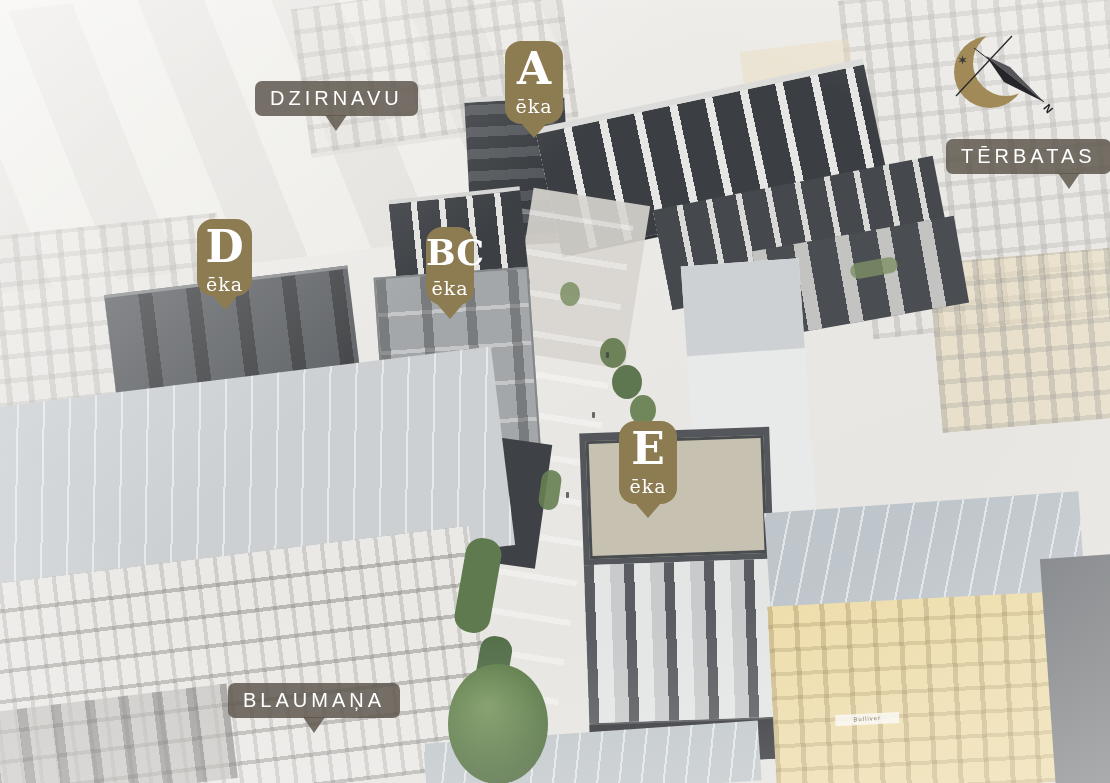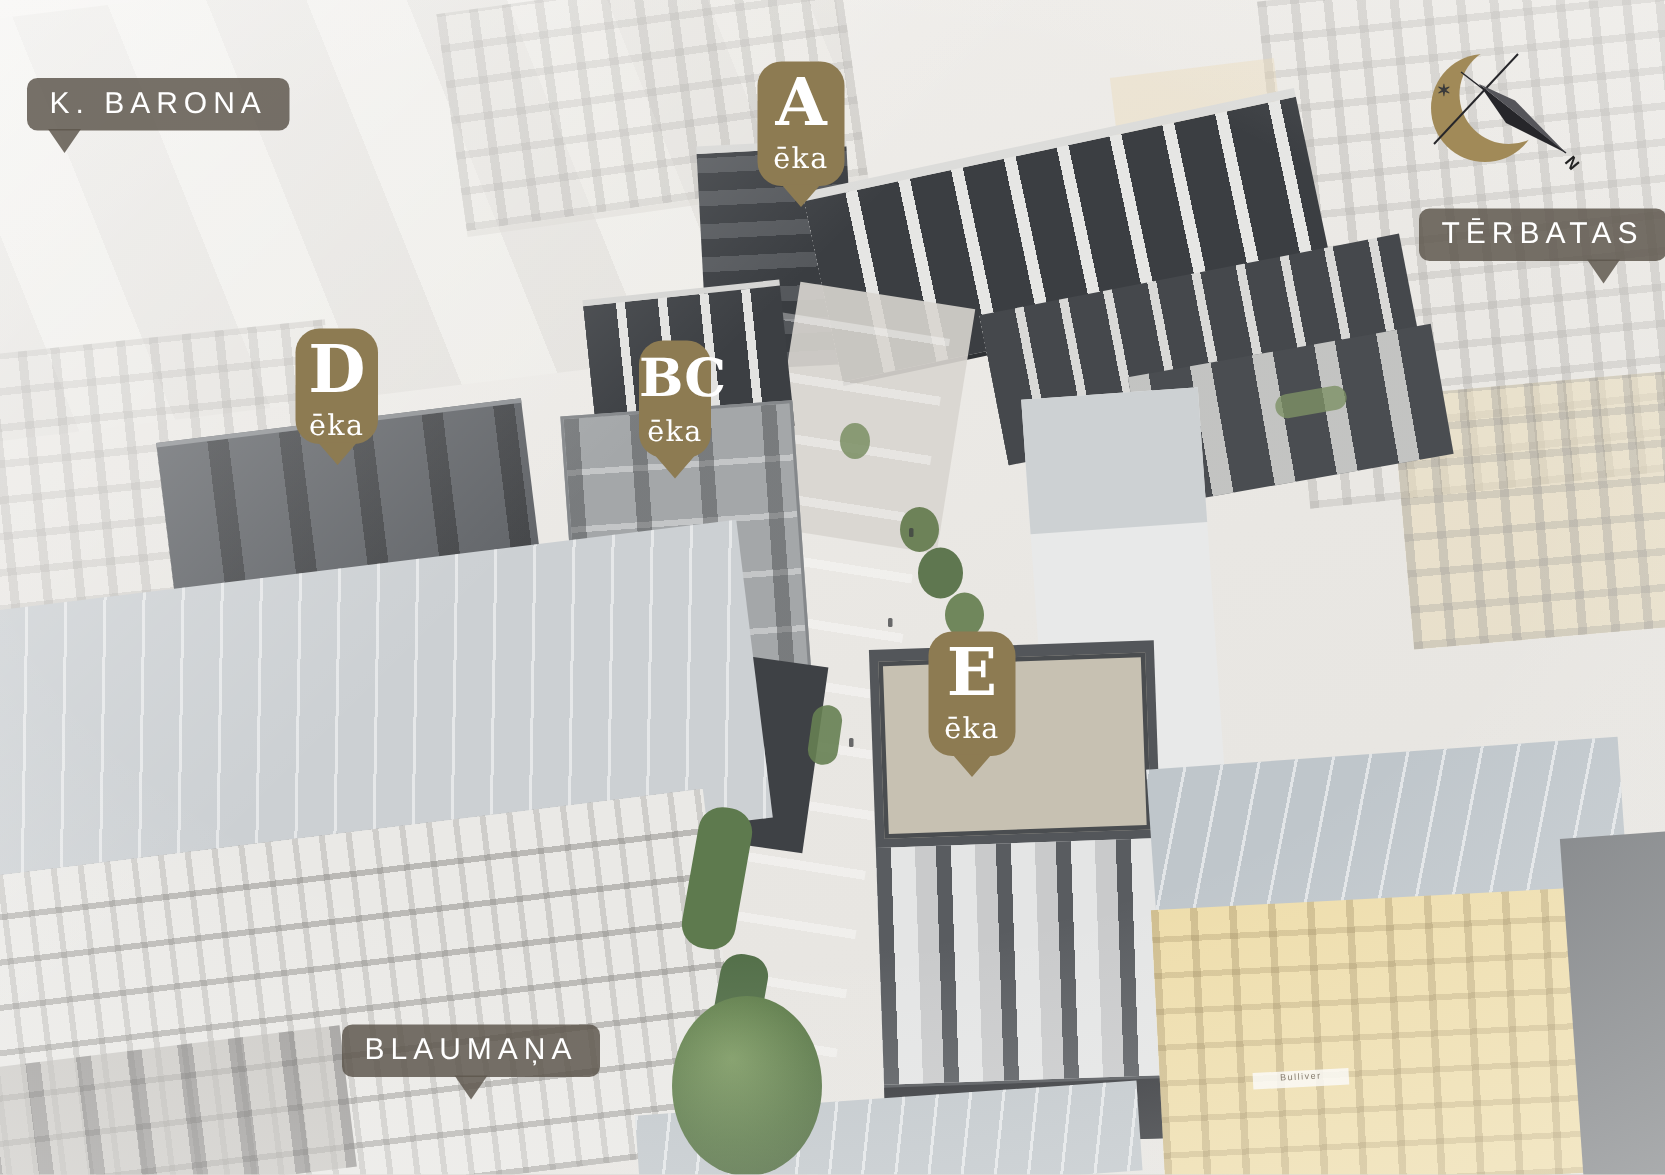--- a/index.html
+++ b/index.html
@@ -209,22 +209,22 @@
   <div class="blk t6"></div>
   <div class="blk t7"></div>
   <div class="blk t8"></div>
   <div class="blk t9"></div>
   <div class="blk ped p1"></div>
   <div class="blk ped p2"></div>
   <div class="blk ped p3"></div>
 
   <div class="blk vignette"></div>
 
-  <div class="street-label" id="label-k-barona">
-    <span>K. BARONA</span>
+  <div class="street-label" id="label-dzirnavu">
+    <span>DZIRNAVU</span>
     <span class="tail"></span>
   </div>
   <div class="street-label" id="label-blaumana">
     <span>BLAUMAŅA</span>
     <span class="tail"></span>
   </div>
   <div class="street-label" id="label-terbatas">
     <span>TĒRBATAS</span>
     <span class="tail"></span>
   </div>

